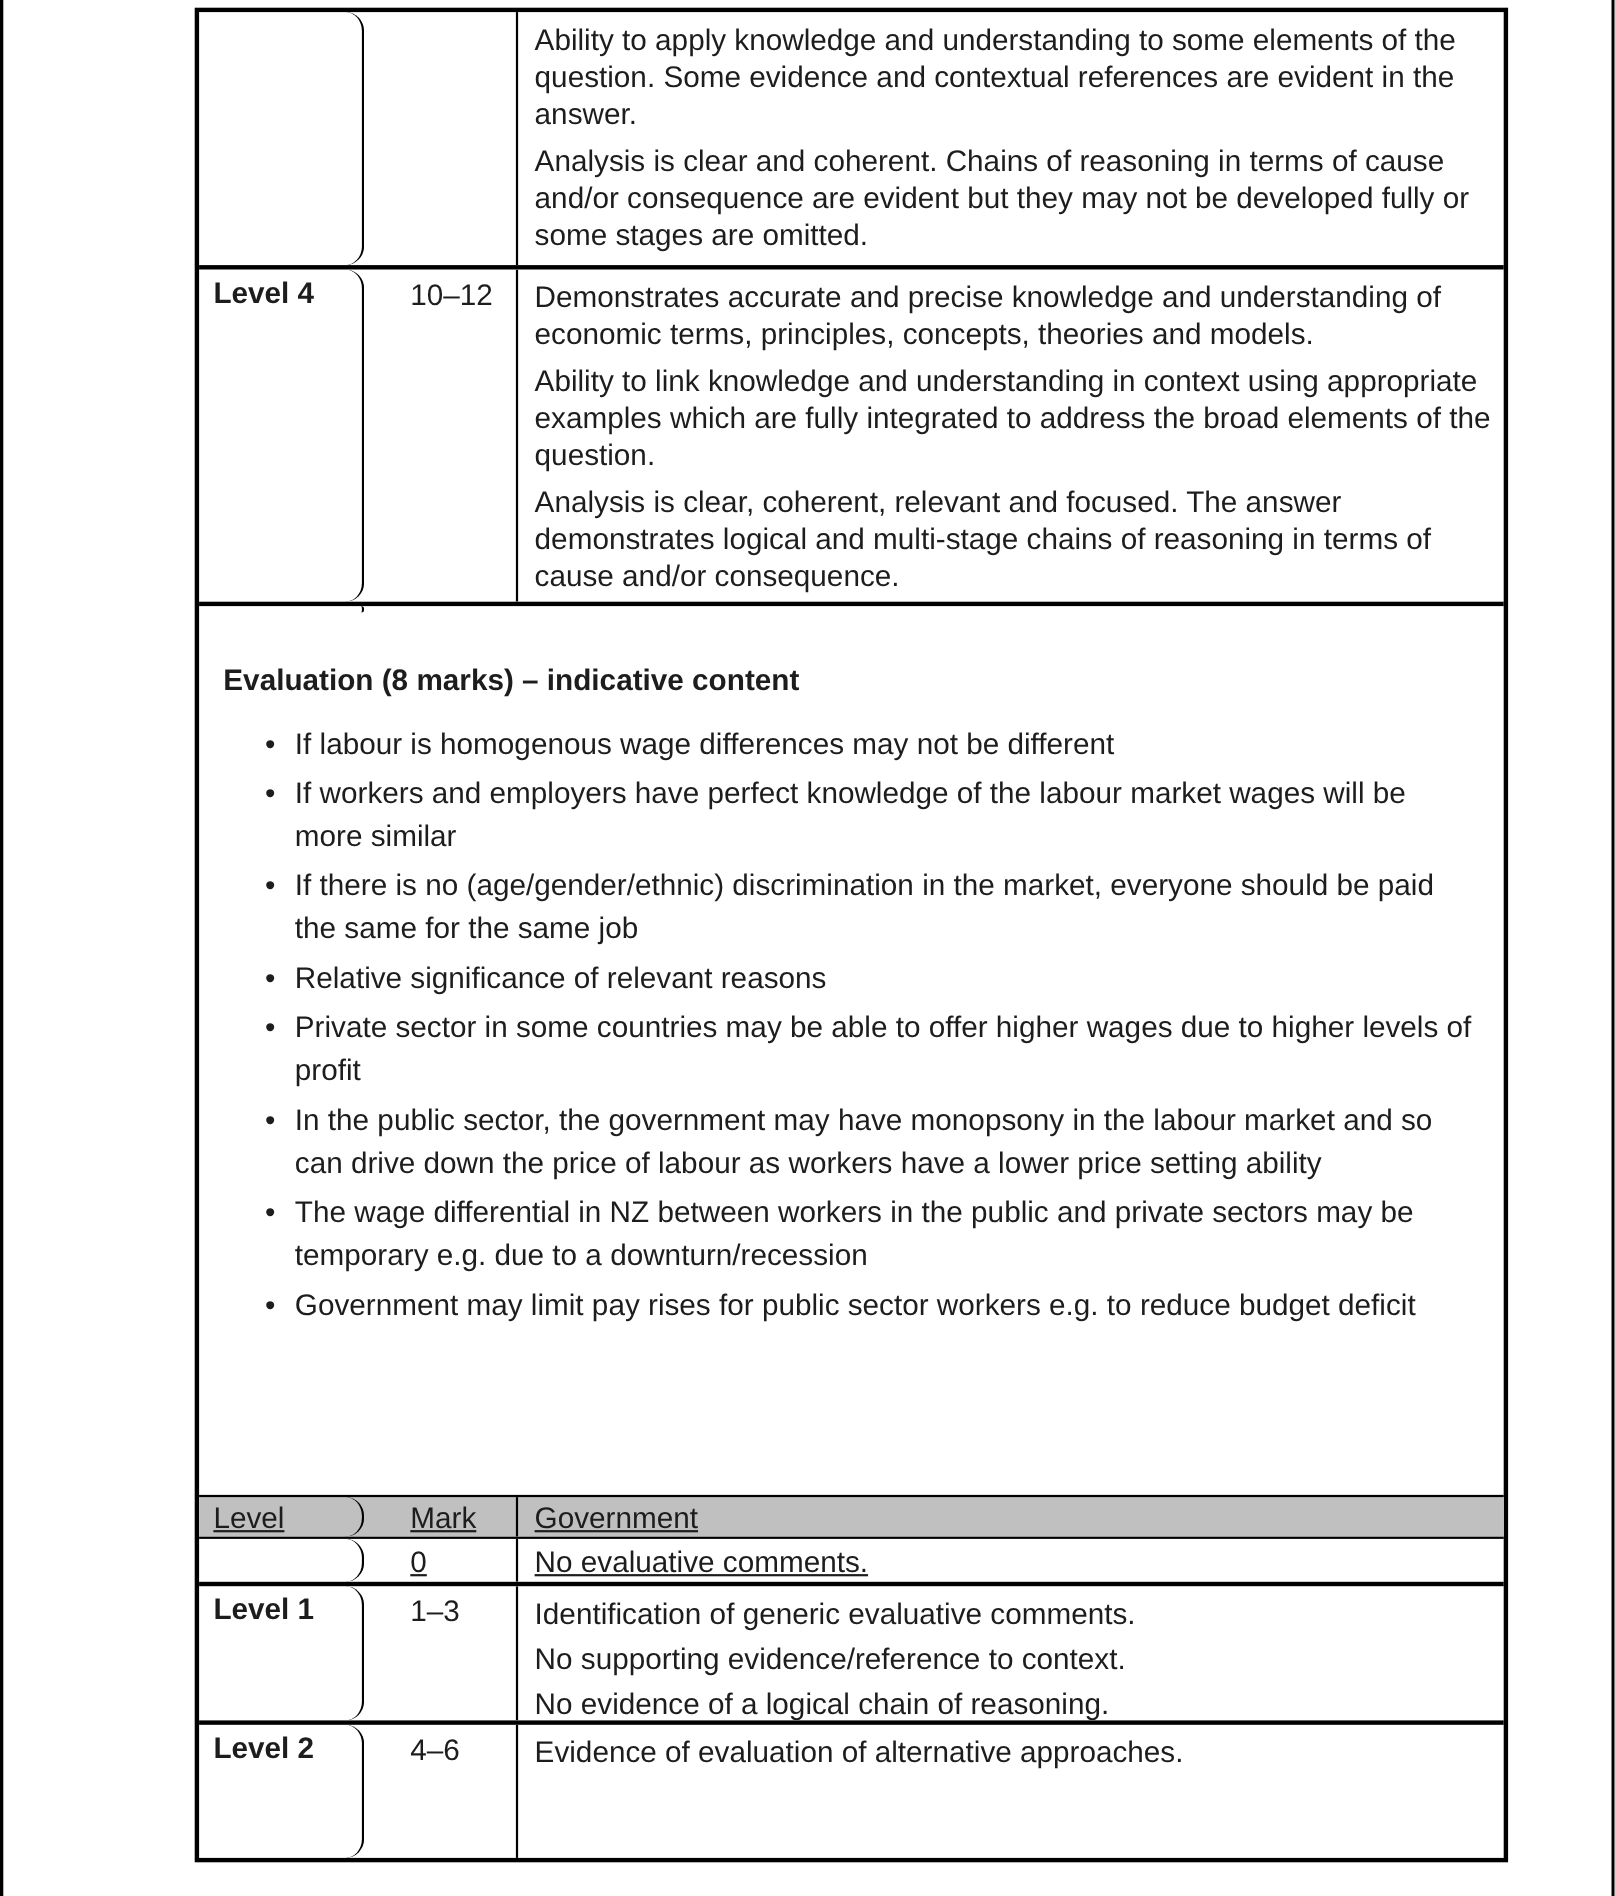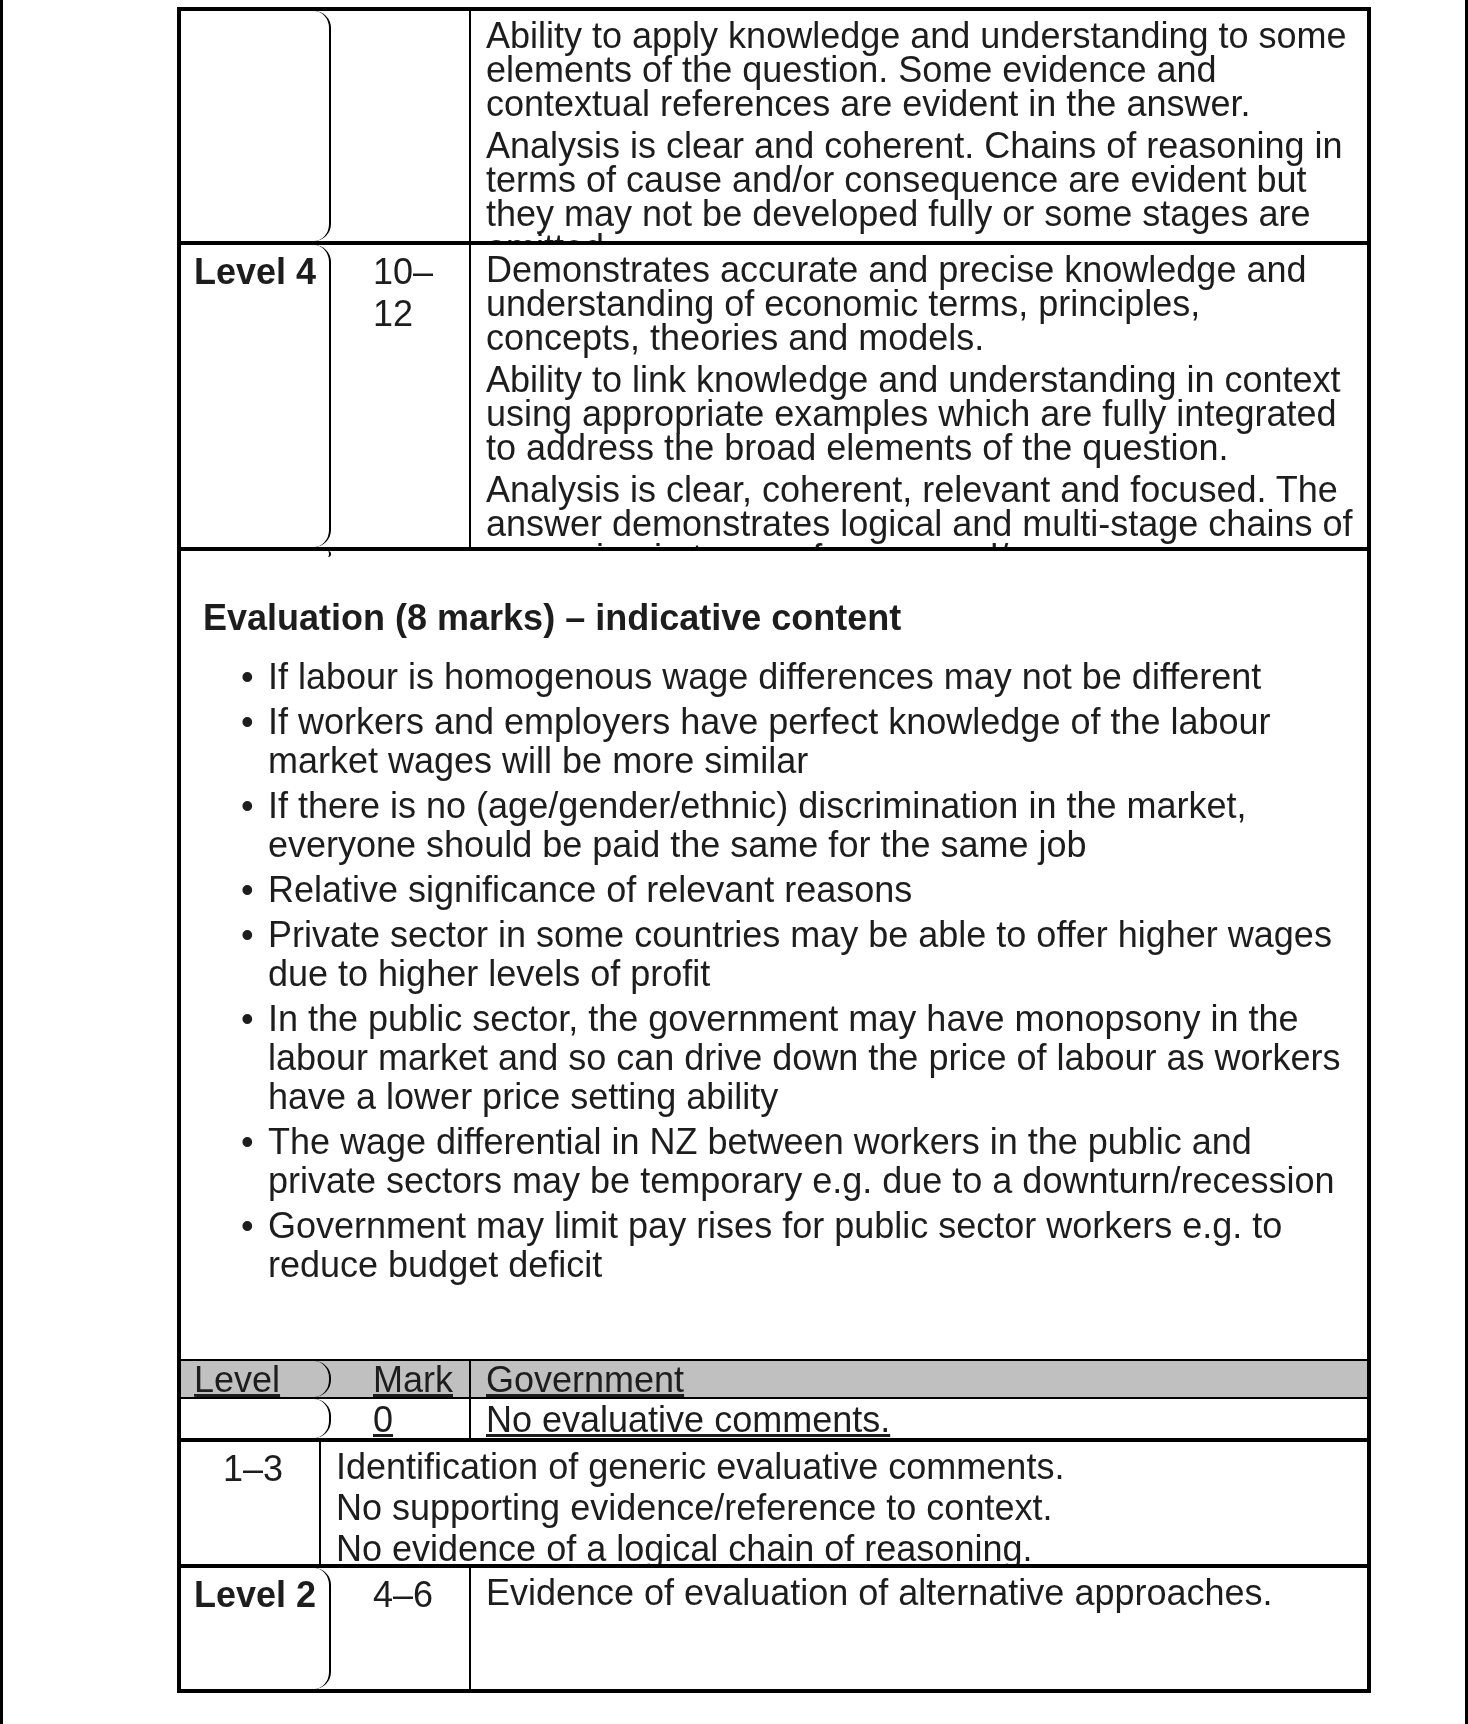--- a/index.html
+++ b/index.html
@@ -7,21 +7,21 @@
     padding: 0;
     background: #ffffff;
   }
   .page {
     position: relative;
     width: 1468px;
     height: 1724px;
     background: #ffffff;
     font-family: "Liberation Sans", "DejaVu Sans", sans-serif;
     color: #1d1d1d;
-    font-size: 36px;
+    font-size: 27px;
     overflow: hidden;
   }
   .page-edge {
     position: absolute;
     top: 0;
     width: 3px;
     height: 1724px;
     background: #000000;
   }
   .page-edge.left  { left: 0; }
@@ -170,20 +170,23 @@
       <div class="cell c3">Government</div>
     </div>
 
     <div class="row r-zero thin">
       <div class="cell c1"></div>
       <div class="cell c2">0</div>
       <div class="cell c3">No evaluative comments.</div>
     </div>
 
     <div class="row r-l1 thick">
+      <div class="cell c1">
+        <span class="level-label">Level 1</span>
+      </div>
       <div class="cell c2">
         <span class="mark-text">1–3</span>
       </div>
       <div class="cell c3 loose">
         <p>Identification of generic evaluative comments.</p>
         <p>No supporting evidence/reference to context.</p>
         <p>No evidence of a logical chain of reasoning.</p>
       </div>
     </div>
 

